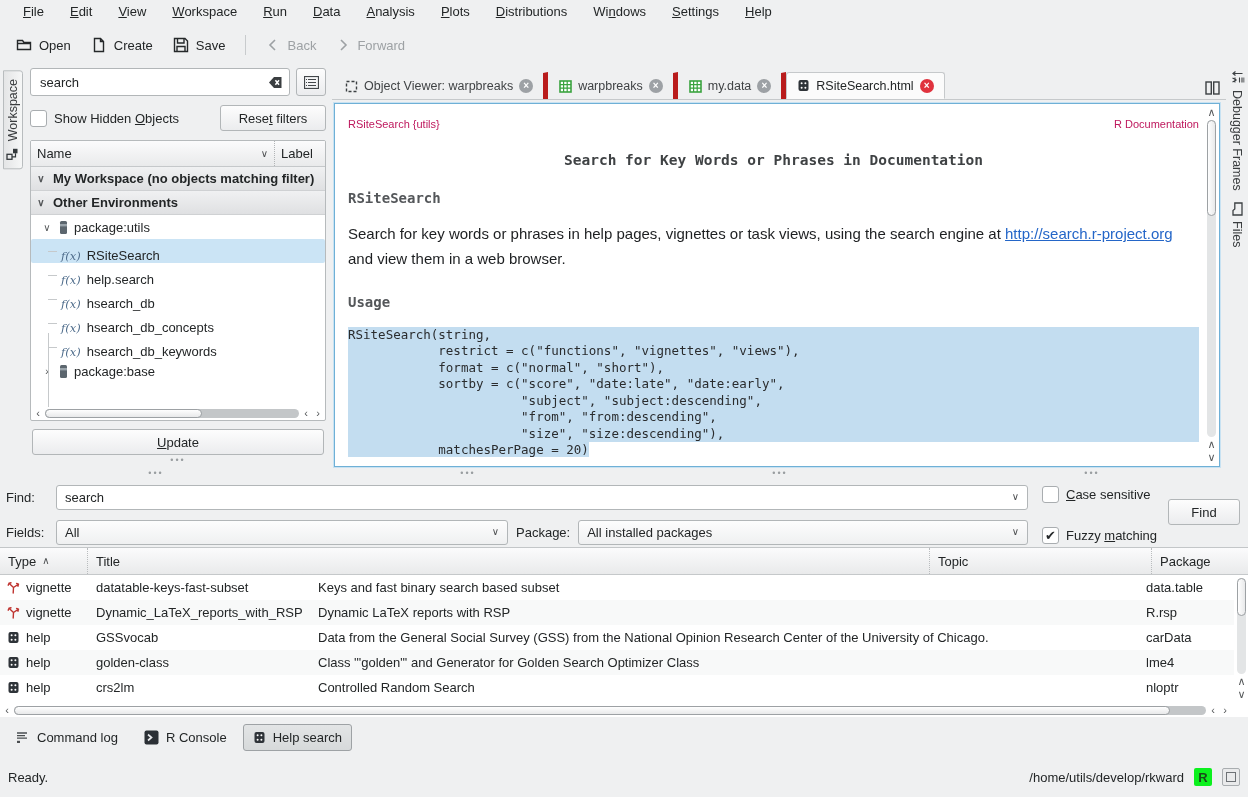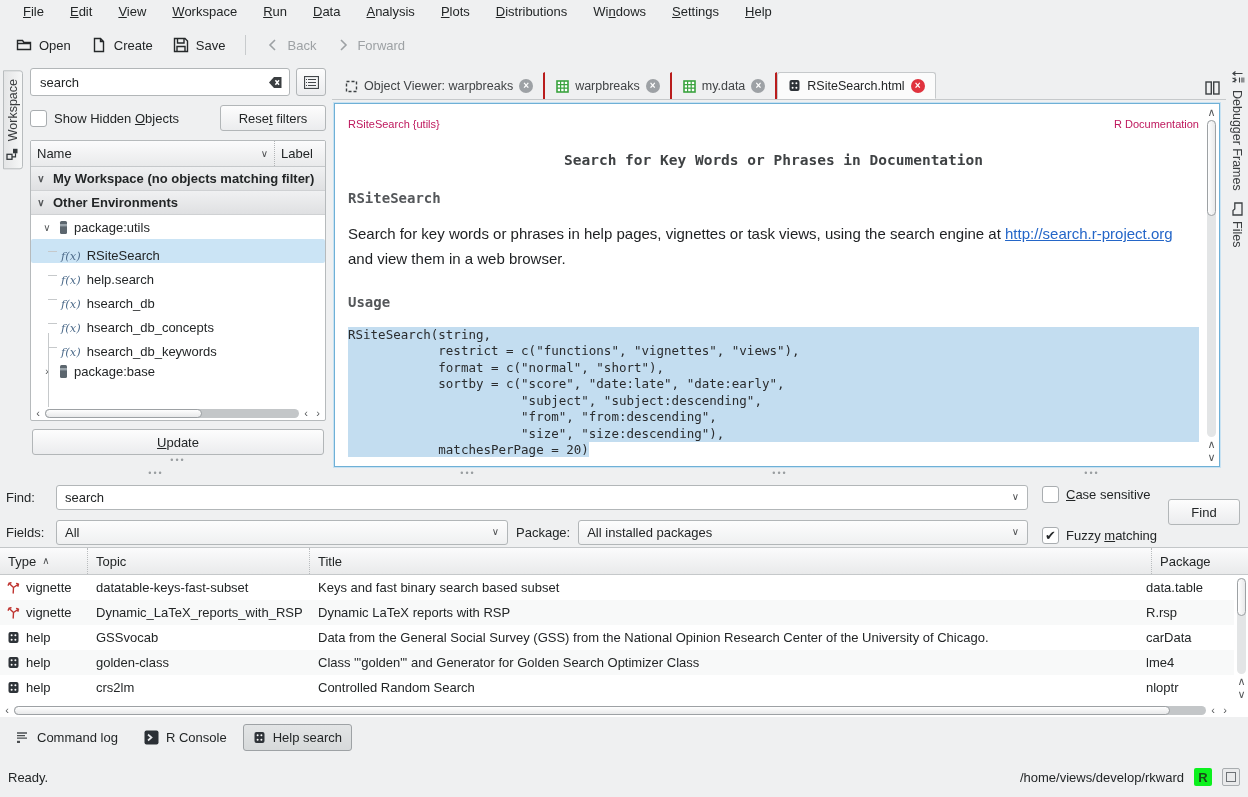--- a/index.html
+++ b/index.html
@@ -106,21 +106,21 @@
   .fn-badge { font-family:"DejaVu Serif", serif; font-style:italic; font-size:11.5px; color:#4f6d8c; flex:none; }
   .tree-scroll { flex:none; }
 
   .update-btn { margin:8px 2px 0 2px; }
   .splitter-dots-side { height:12px; text-align:center; color:#9a9ea1; font-size:9px; letter-spacing:2px; line-height:10px; }
 
   
   .main-area { flex:1; display:flex; flex-direction:column; padding-top:10px; min-width:0; }
   .tabbar { height:28px; flex:none; display:flex; align-items:flex-end; border-bottom:1px solid #c6c9cb; padding-left:2px; }
   .tab { display:flex; align-items:center; gap:6px; height:27px; padding:0 10px;
-    border:1px solid transparent; border-bottom:none; font-size:12.5px; color:#404345; border-right:2px solid #b91c1c; }
+    border:1px solid transparent; border-bottom:none; font-size:12.5px; color:#404345; border-right:5px solid #b91c1c; }
   .tab.active { background:#fbfbfb; border:1px solid #c6c9cb; border-bottom:1px solid #fbfbfb; border-radius:3px 3px 0 0; color:#232627; }
   .tab-close { width:14px; height:14px; border-radius:50%; background:#9da1a5; color:#fff; font-size:10px; line-height:14px; text-align:center; font-weight:bold; }
   .tab-close.red { background:#e0333e; }
   .tabbar-spacer { flex:1; }
   .splitview-btn { margin:0 6px 4px 0; }
 
   .doc-frame { flex:1; margin:3px 6px 0 2px; position:relative;
     background:#fff; border:1px solid #6fb0d6; box-shadow:0 0 0 1px #c8e2f2; }
   .doc-content { position:absolute; inset:0 16px 0 0; padding:14px 4px 0 13px; overflow:hidden; }
   .doc-header { display:flex; font-size:11px; color:#be185d;justify-content:center; }
@@ -514,25 +514,25 @@
     </div>
   </div>
 </div>
 
 <div class="results">
   <div class="rt-header">
     <div class="rt-hcell col-type">
       <span>Type</span>
       <span class="chev">∧</span>
     </div>
+    <div class="rt-hcell col-title">
+      <span>Title</span>
+    </div>
     <div class="rt-hcell col-topic">
       <span>Topic</span>
-    </div>
-    <div class="rt-hcell col-title">
-      <span>Title</span>
     </div>
     <div class="rt-hcell col-pkg">
       <span>Package</span>
     </div>
   </div>
   <div class="rt-body">
     <div class="rt-row">
       <div class="rt-cell col-type">
           <span class="icon">
             <svg width="13" height="13" viewBox="0 0 13 13">
@@ -656,17 +656,17 @@
           <circle cx="8.4" cy="8.7" r="1" fill="#fff"></circle>
         </svg>
     </span>
     <span>Help search</span>
   </div>
 </div>
 
 <div class="statusbar">
   <span>Ready.</span>
   <div class="status-right">
-    <span>/home/views/develop/rkward</span>
+    <span>/home/utils/develop/rkward</span>
     <span class="r-badge">R</span>
     <span class="stop-btn"></span>
   </div>
 </div>
 
 </body></html>

